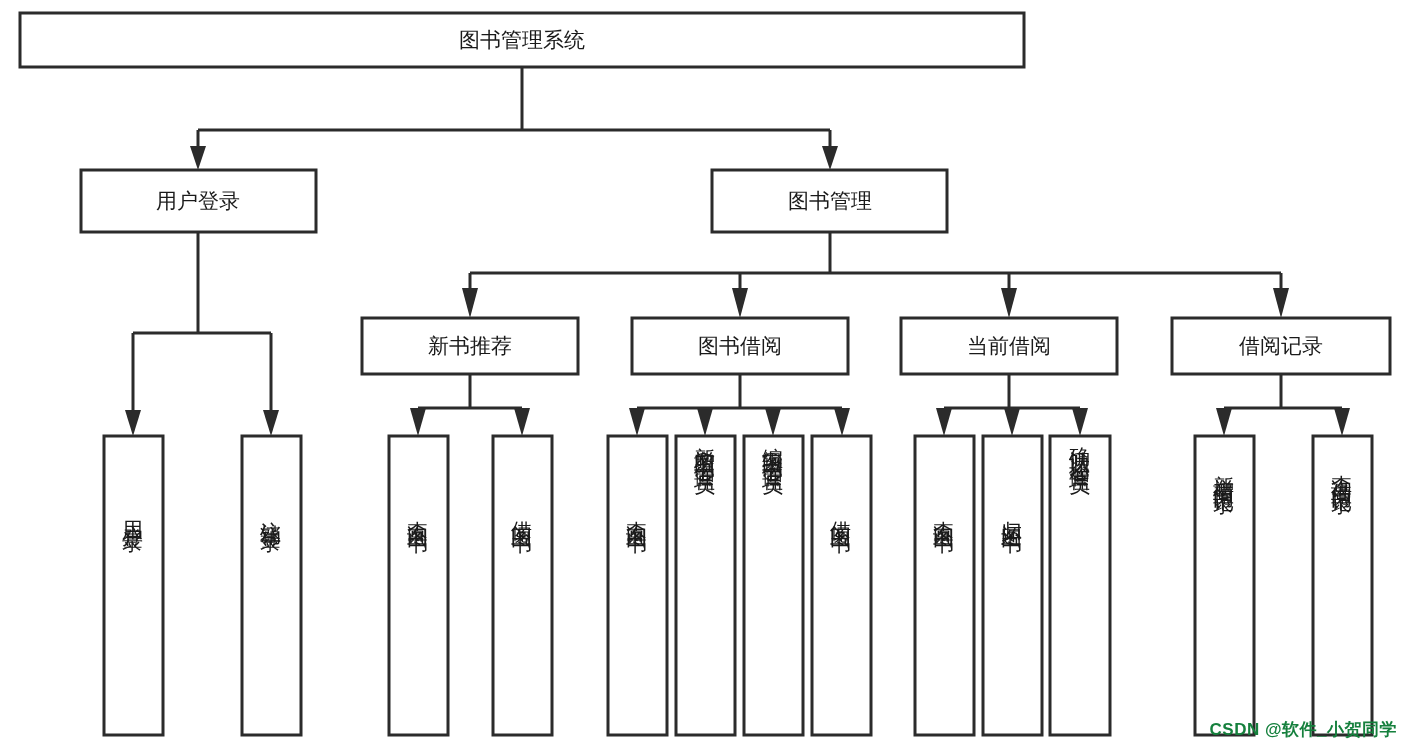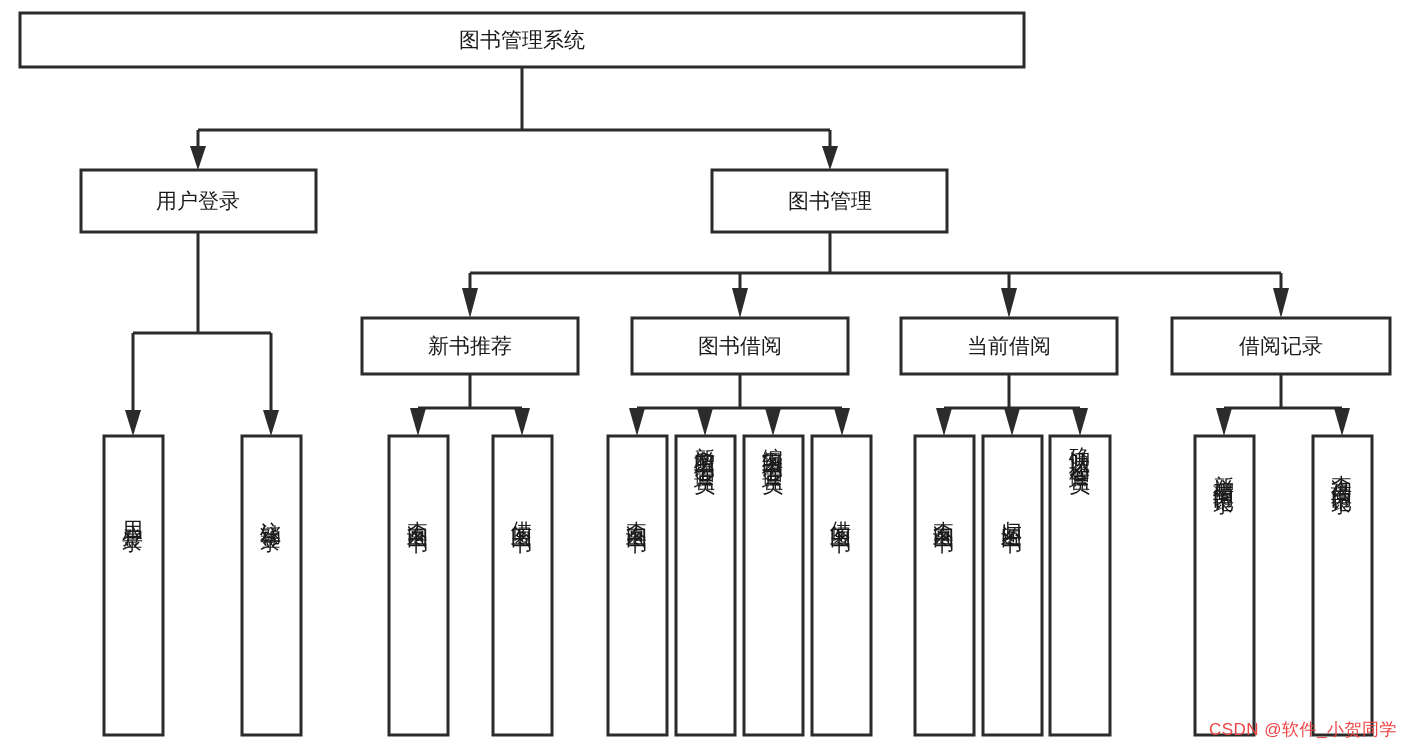--- a/index.html
+++ b/index.html
@@ -51,23 +51,24 @@
   .arrow-head {
     fill: #2b2b2b;
     stroke: none;
   }
   .watermark {
     position: absolute;
     right: 8px;
     bottom: 6px;
     font-family: "Liberation Sans", "DejaVu Sans", sans-serif;
     font-size: 17px;
-    color: #ef4444;
+    color: #15803d;
     white-space: nowrap;
     letter-spacing: 0.5px;
+    font-weight: bold;
   }
 </style>
 </head>
 <body>
 
 <div id="diagram-root">
   <svg width="1405" height="747" viewBox="0 0 1405 747" xmlns="http://www.w3.org/2000/svg">
 
     <g>
 

